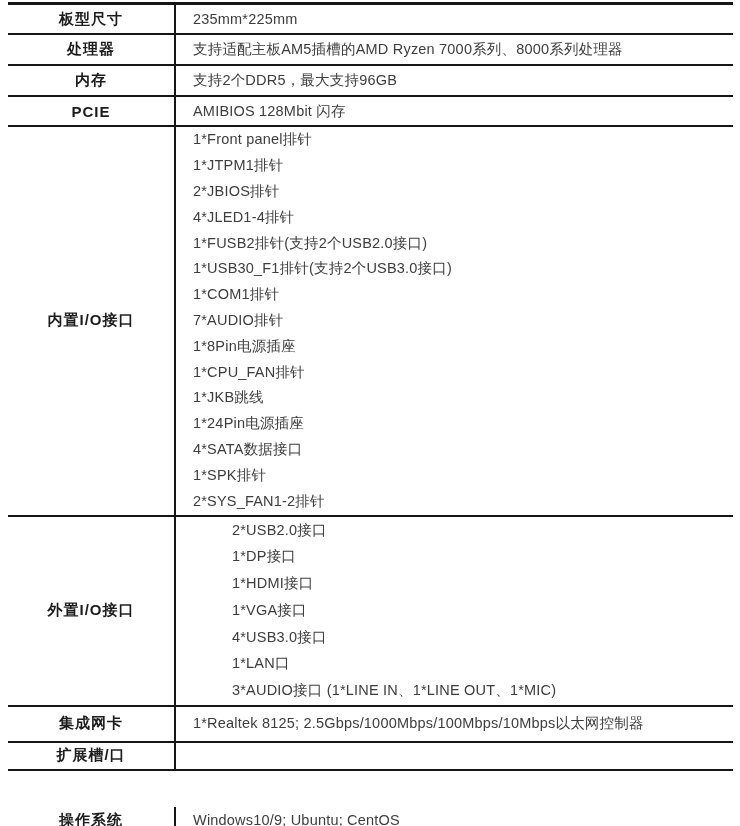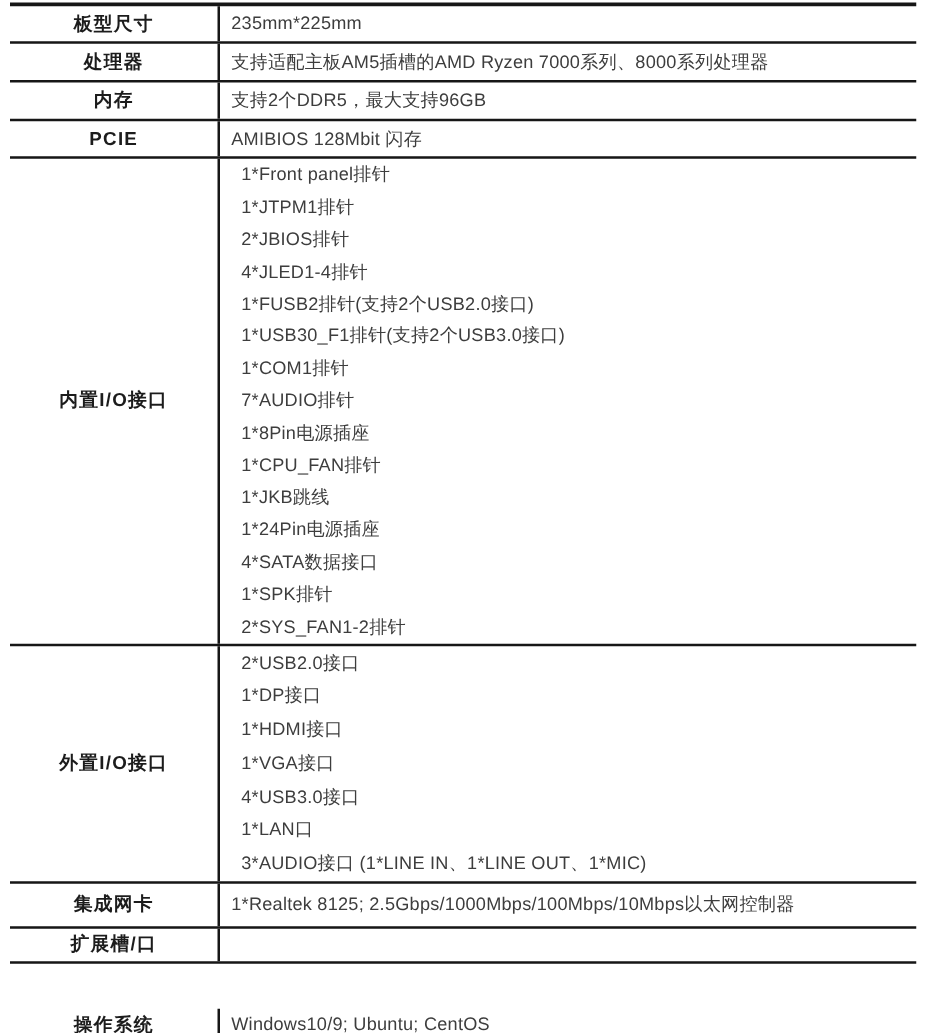--- a/index.html
+++ b/index.html
@@ -33,35 +33,35 @@
     letter-spacing: 1px;
     color: #1c1c1c;
     border-right: 2px solid #161616;
     text-align: center;
     padding: 2px 4px;
   }
   .cell-value {
     flex: 1;
     display: flex;
     align-items: center;
-    padding: 2px 10px 2px 9px;
+    padding: 2px 10px 2px 17px;
     font-size: 14.5px;
     letter-spacing: 0.2px;
     color: #3d3d3d;
   }
   .cell-lines {
     flex: 1;
     padding: 0 10px 1px 17px;
     font-size: 14.5px;
     letter-spacing: 0.2px;
     color: #3d3d3d;
   }
   .cell-lines .line { display: flex; align-items: center; }
   .lines-internal .line { height: 25.8px; }
-  .lines-external .line { height: 26.7px; }
+  .lines-external .line { height: 26.7px; margin-left: 39px; }
   .row.h30 { min-height: 30px; }
   .row.h31 { min-height: 31px; justify-content: center; }
   .row.h36 { min-height: 36px; }
   .row.h28 { min-height: 28px; }
   .row.h27 { min-height: 27px; margin-top: 36px; }
 </style>
 </head>
 <body>
 
 <div class="spec-table">

